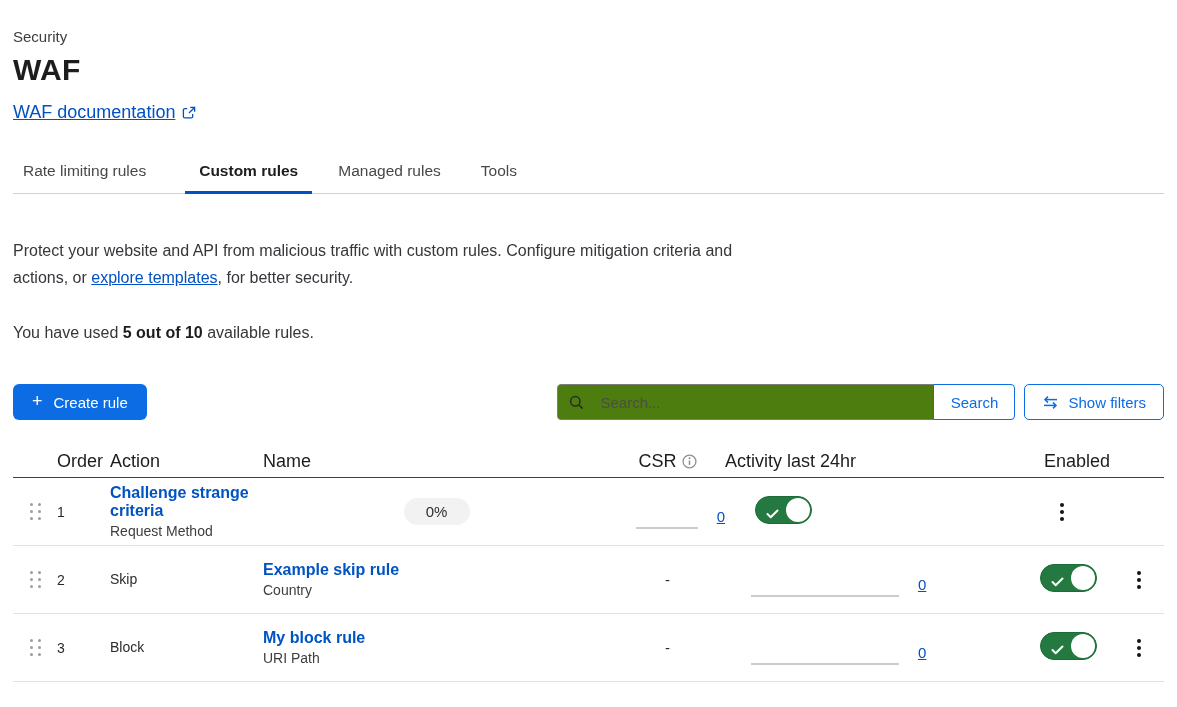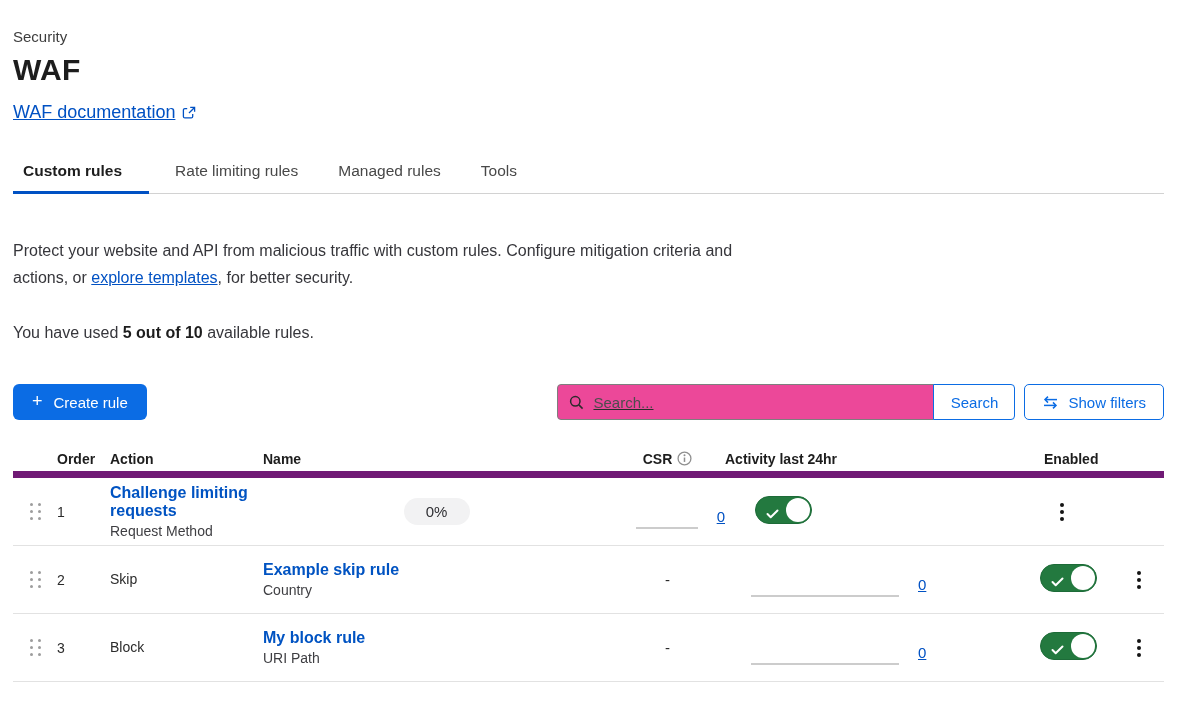--- a/index.html
+++ b/index.html
@@ -37,38 +37,38 @@
   .toolbar { margin-top:42px; display:flex; align-items:center; justify-content:space-between; }
   .btn-create {
     height:36px; background:#0b6ce4; color:#fff; border:none; border-radius:6px;
     font-size:15px; padding:0 19px; display:inline-flex; align-items:center; gap:11px;
     font-family:inherit; cursor:pointer;
   }
   .btn-create .plus { font-size:18px; font-weight:400; line-height:1; transform:translateY(-1px); }
   .search-area { display:flex; align-items:center; }
   .search-group { display:flex; }
   .search-box {
-    display:flex; align-items:center; gap:9px; width:377px; height:36px;
-    border:1px solid #7e7e7e; border-radius:4px 0 0 4px; padding:0 11px; background:#ec4899;text-decoration:underline;
+    display:flex; align-items:center; gap:16px; width:377px; height:36px;
+    border:1px solid #7e7e7e; border-radius:4px 0 0 4px; padding:0 11px; background:#4d7c0f;
   }
   .search-box input { border:none; outline:none; flex:1; font-size:15px; font-family:inherit; color:#1d1d1d; background:transparent; }
   .search-box input::placeholder { color:#4d4d4d; opacity:1; }
   .btn-search {
     width:82px; height:36px; background:#fff; color:#0b6ce4; font-size:15px; font-family:inherit;
     border:1px solid #0b6ce4; border-radius:0 4px 4px 0; margin-left:-1px; cursor:pointer;
   }
   .btn-filters {
     margin-left:9px; height:36px; background:#fff; color:#0b6ce4; font-size:15px; font-family:inherit;
     border:1px solid #0b6ce4; border-radius:5px; padding:0 17px; display:inline-flex; align-items:center; gap:9px; cursor:pointer;
   }
 
   
   .rules-table { margin-top:26px; }
   .trow { display:grid; grid-template-columns:44px 53px 153px 347px 115px 285px 104px 50px; align-items:center; }
-  .thead { height:32px; border-bottom:7px solid #701a75; font-size:14px; font-weight:700; color:#1d1d1d; }
+  .thead { height:32px; border-bottom:1px solid #701a75; font-size:18px; font-weight:400; color:#1d1d1d; }
   .thead .th-csr { display:flex; align-items:center; justify-content:center; gap:5px; }
   .thead .th-enabled { padding-left:34px; }
   .rrow { height:68px; border-bottom:1px solid #e2e2e2; }
 
   .cell-drag { display:flex; justify-content:center; }
   .drag-grid { display:grid; grid-template-columns:3px 3px; gap:4px 5px; cursor:grab; padding:4px; }
   .drag-grid i { width:3px; height:3px; border-radius:50%; background:#9d9d9d; }
 
   .cell-order, .cell-action { font-size:14px; color:#2b2b2b; }
   .action-text { display:inline-block; max-width:118px; line-height:21px; }
@@ -110,22 +110,22 @@
         <svg width="14" height="14" viewBox="0 0 14 14" fill="none">
           <path d="M5.2 2.6H2.9C2 2.6 1.4 3.2 1.4 4.1v6.3c0 .9.6 1.5 1.5 1.5h6.3c.9 0 1.5-.6 1.5-1.5V8.1" stroke="#0051c3" stroke-width="1.3"></path>
           <path d="M8.2 1.4h4.4v4.4" stroke="#0051c3" stroke-width="1.3"></path>
           <path d="M12.3 1.7L7 7" stroke="#0051c3" stroke-width="1.3"></path>
         </svg>
       </span>
     </a>
   </div>
 
   <nav class="tabs">
+    <div class="tab">Rate limiting rules</div>
     <div class="tab active">Custom rules</div>
-    <div class="tab">Rate limiting rules</div>
     <div class="tab">Managed rules</div>
     <div class="tab">Tools</div>
   </nav>
 
   <p class="intro-text"><span>Protect your website and API from malicious traffic with custom rules. Configure mitigation criteria and actions, or </span><a class="inline-link">explore templates</a><span>, for better security.</span></p>
 
   <p class="usage-line"><span>You have used </span><b>5 out of 10</b><span> available rules.</span></p>
 
   <div class="toolbar">
     <button class="btn-create">
@@ -187,21 +187,21 @@
             <i></i>
             <i></i>
             <i></i>
             <i></i>
             <i></i>
             <i></i>
           </span>
       </div>
       <div class="cell-order">1</div>
       <div class="cell-name">
-        <a class="rule-name">Challenge limiting requests</a>
+        <a class="rule-name">Challenge strange criteria</a>
         <span class="rule-field">Request Method</span>
       </div>
       <div class="cell-csr">
         <span class="csr-pill">0%</span>
       </div>
       <div class="cell-activity">
         <div class="sparkline"></div>
         <a class="activity-count">0</a>
       </div>
       <div class="cell-enabled">

